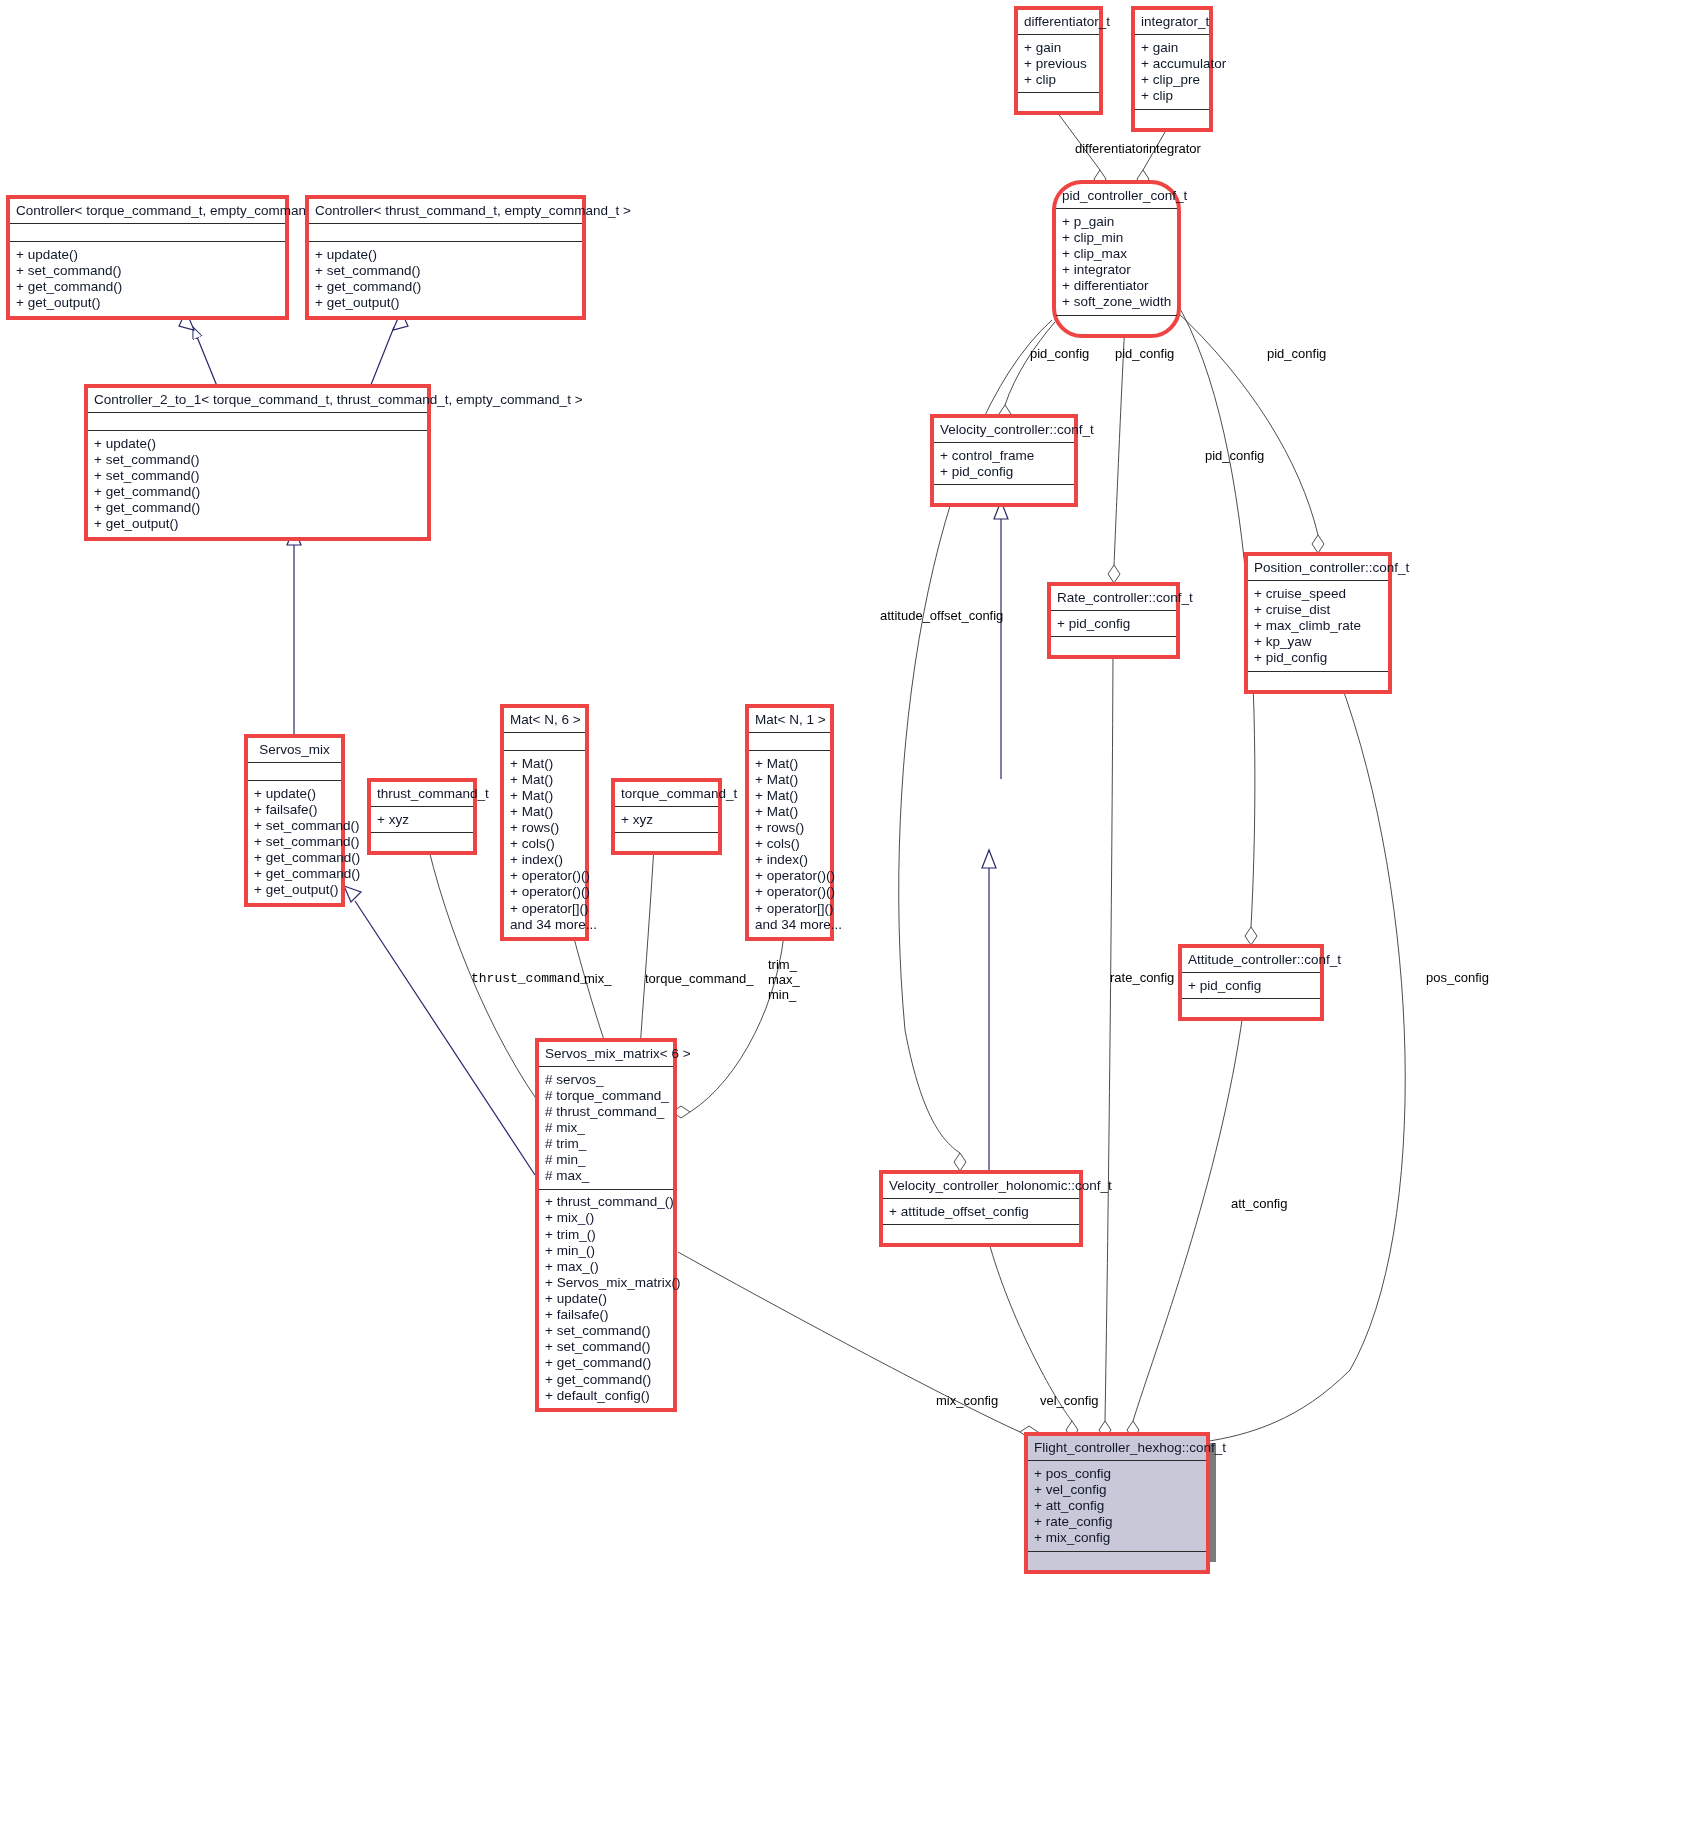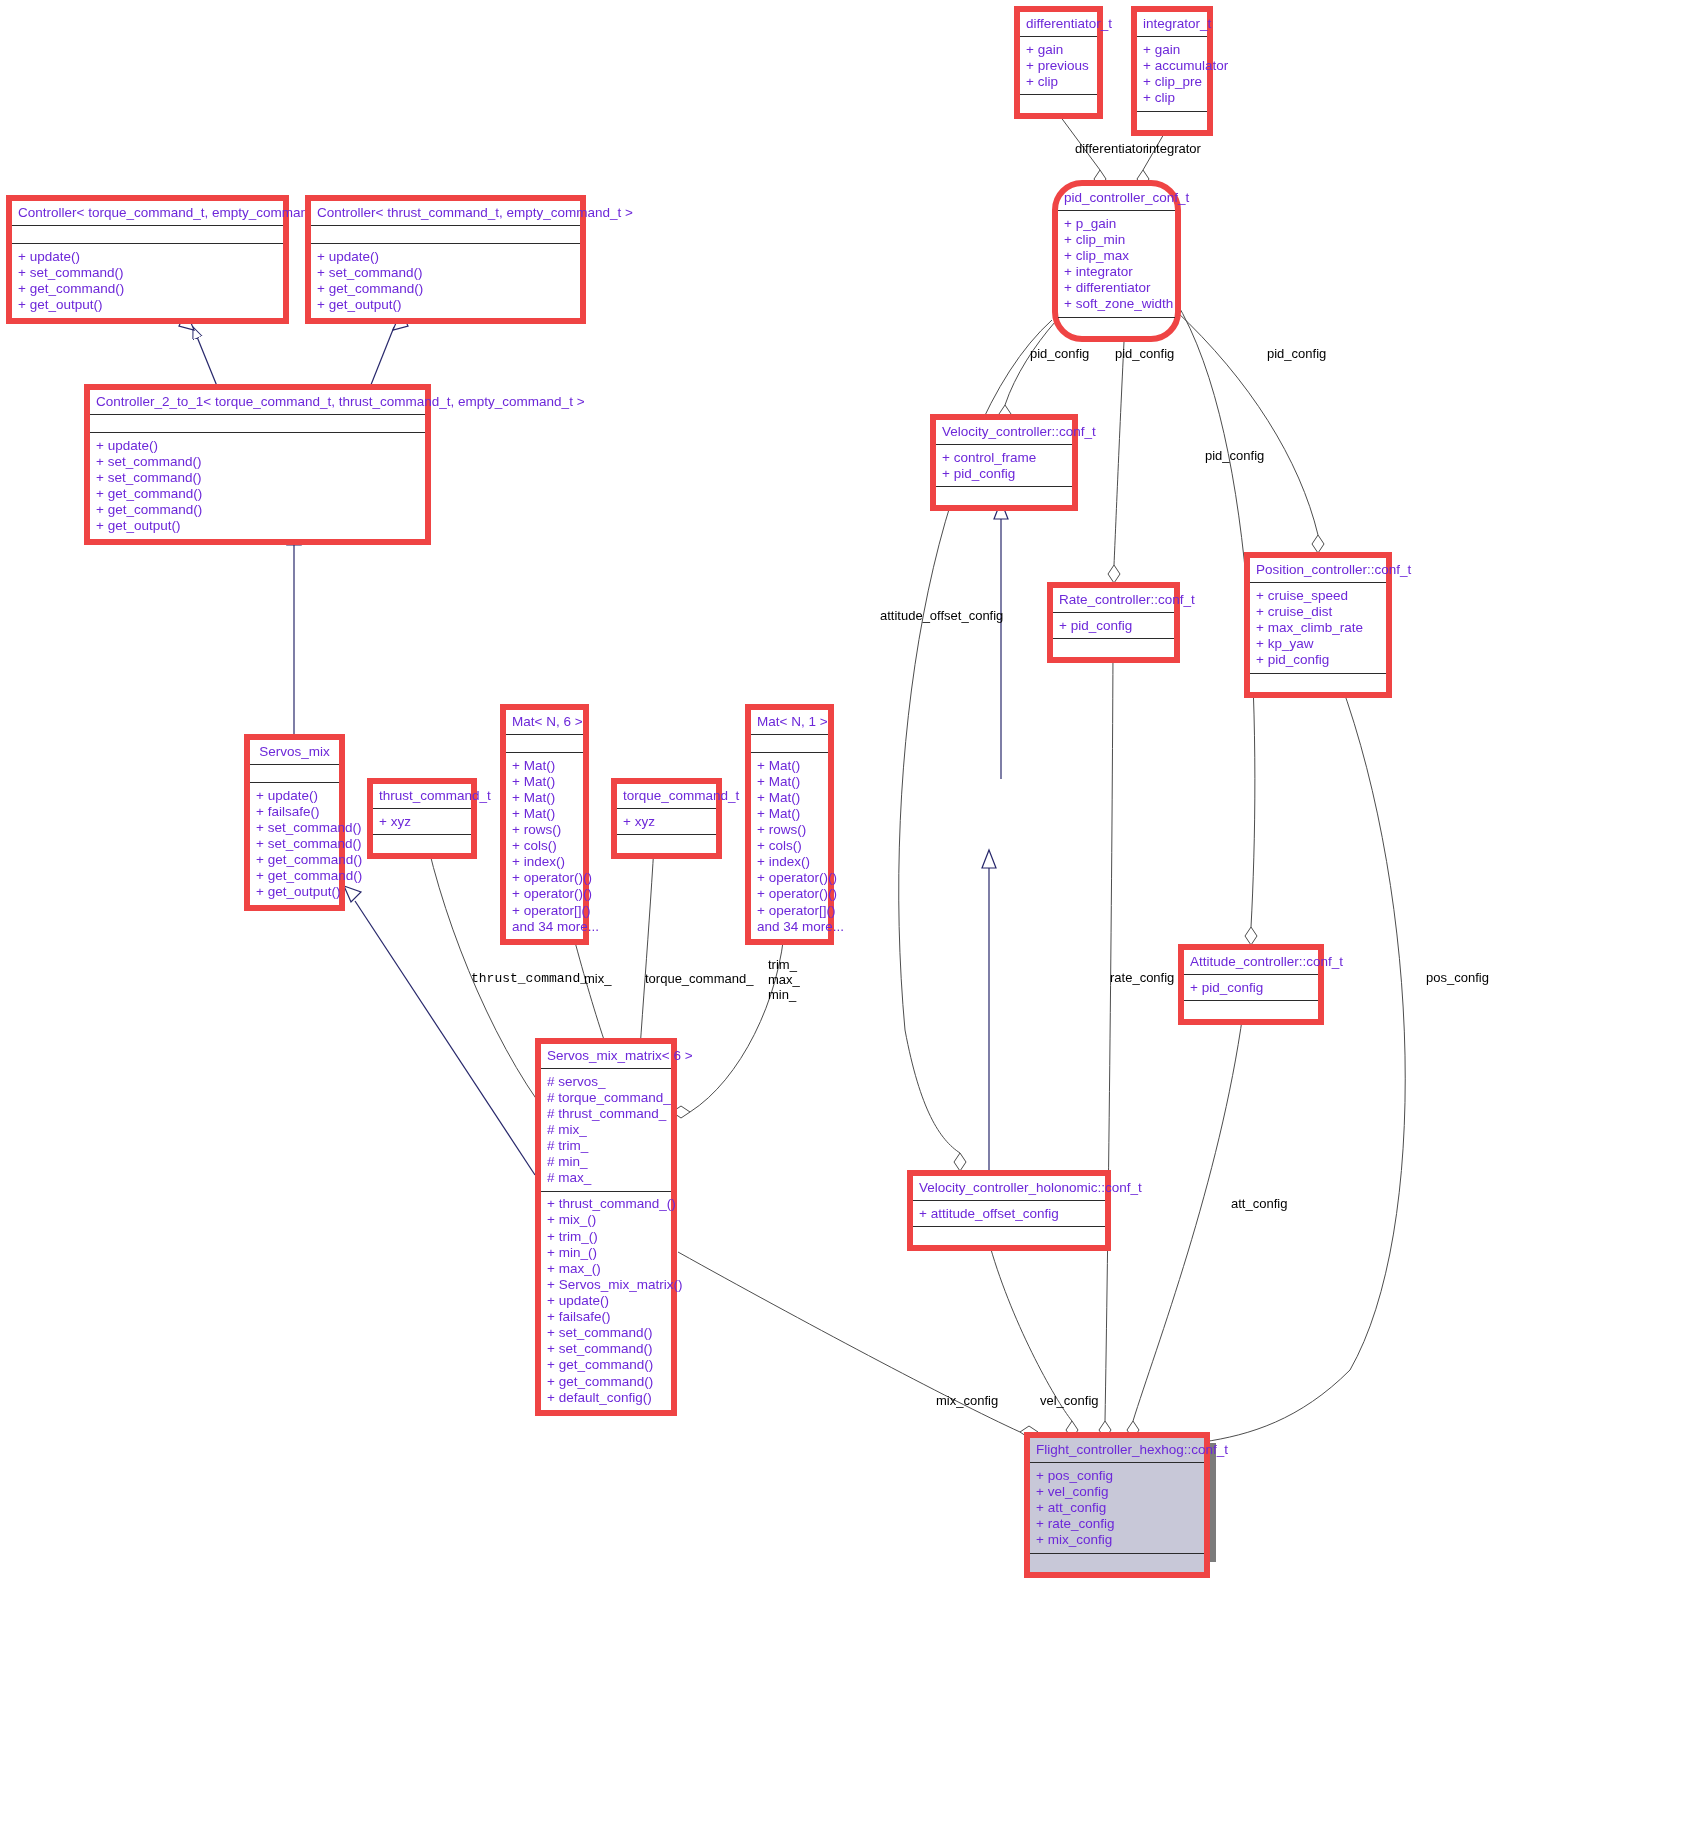--- a/index.html
+++ b/index.html
@@ -19,24 +19,24 @@
     position: absolute;
     left: 0;
     top: 0;
     width: 1688px;
     height: 1843px;
     pointer-events: none;
   }
   .uml-box {
     position: absolute;
     box-sizing: border-box;
-    border: 6px solid #ef4444;
+    border: 4px solid #ef4444;
     background: #ffffff;
     font-size: 13.5px;
-    color: #6d28d9;
+    color: #0f172a;
     line-height: 1.12;
     z-index: 5;
   }
   .uml-box.filled { background: #c8c8d8; }
   .uml-title {
     box-sizing: border-box;
     text-align: center;
     padding: 4px 6px 5px 6px;
     border-bottom: 1px solid #2b2b2b;
     white-space: nowrap;
@@ -294,21 +294,21 @@
 
 
   <div class="uml-box" style="left:1178px; top:944px; width:146px;">
     <div class="uml-title">Attitude_controller::conf_t</div>
     <div class="uml-attrs">
       <div class="row">+ pid_config</div>
     </div>
     <div class="uml-ops empty"></div>
   </div>
 
-  <div class="uml-box" style="left:879px; top:1170px; width:204px;margin-left:28px;">
+  <div class="uml-box" style="left:879px; top:1170px; width:204px;">
     <div class="uml-title">Velocity_controller_holonomic::conf_t</div>
     <div class="uml-attrs">
       <div class="row">+ attitude_offset_config</div>
     </div>
     <div class="uml-ops empty"></div>
   </div>
 
   <div class="uml-box" style="left:244px; top:734px; width:101px;">
     <div class="uml-title">Servos_mix</div>
     <div class="uml-attrs empty"></div>

